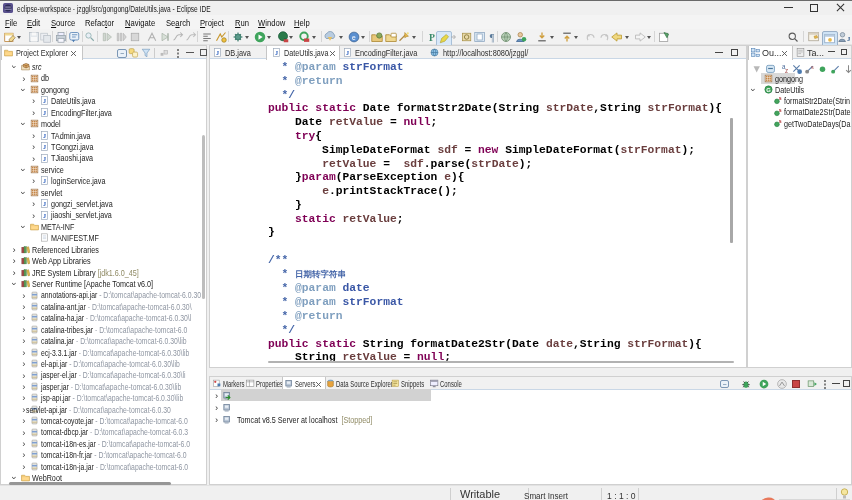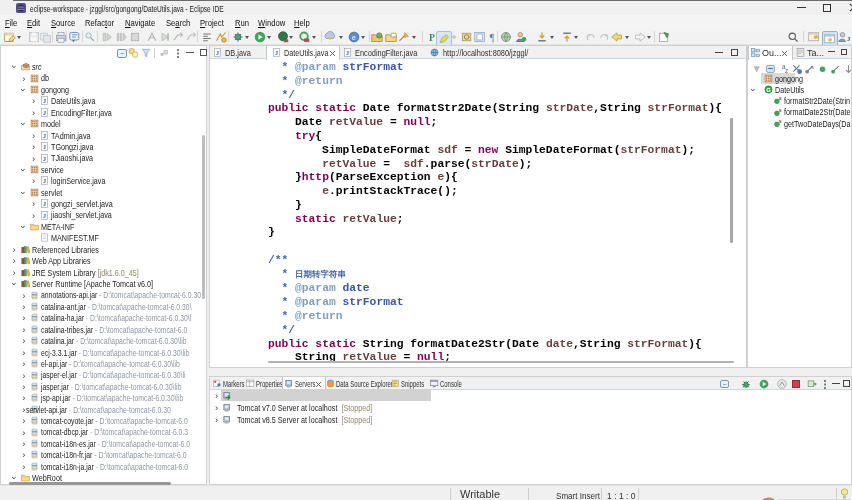--- a/index.html
+++ b/index.html
@@ -1,17 +1,17 @@
 <!DOCTYPE html>
 <html><head><meta charset="utf-8"><style>
 *{margin:0;padding:0;box-sizing:border-box;}
 html,body{width:852px;height:500px;overflow:hidden;font-family:"Liberation Sans",sans-serif;background:#f0f0f0;font-size:9px;color:#1b1b1b;}
 .abs{position:absolute;}
 .sx{display:inline-block;transform:scaleX(0.75);transform-origin:0 50%;white-space:nowrap;}
-#titlebar{position:absolute;left:13px;top:0;width:680px;height:15px;background:#f0f0f0;}
+#titlebar{position:absolute;left:0;top:0;width:680px;height:15px;background:#f0f0f0;}
 #menubar{position:absolute;left:0;top:15px;width:852px;height:14px;background:#f4f4f4;}
 .mi{position:absolute;top:3px;font-size:9px;color:#111;}
 #toolbar{position:absolute;left:0;top:29px;width:852px;height:16px;background:#f2f2f2;border-bottom:1px solid #e3e3e3;}
 .tbsep{position:absolute;top:2px;width:1px;height:11px;background:#d5d5d5;}
 .panel{position:absolute;background:#fff;border:1px solid #d0d0d0;}
 .tabrow{position:absolute;left:0;top:0;right:0;height:13px;background:#f1f1f1;border-bottom:1px solid #c9d7e6;}
 .tab{position:absolute;top:0;height:13px;font-size:9px;color:#2e2e2e;white-space:nowrap;}
 .tab.act{background:#fff;border-left:1px solid #c6c6c6;border-right:1px solid #c6c6c6;height:14px;}
 .trow{position:absolute;height:11.7px;white-space:nowrap;font-size:9px;color:#1c1c1c;line-height:11.7px;}
 svg.ic{position:absolute;width:9px;height:9px;top:1.2px;}
@@ -322,20 +322,31 @@
       </svg>
     </span>
     <span class="abs" style="left:838px;top:2px;width:12px;height:12px"><svg width="12" height="12" viewBox="0 0 16 16">
         <circle cx="6" cy="5" r="3" fill="#c0ccd8" stroke="#7a8a9a"></circle>
         <path d="M1 14c1-4 8-4 9 0z" fill="#8aa0b8" stroke="#5a7088"></path>
         <text x="12" y="13" font-size="9" font-weight="bold" fill="#3a6090" font-family="Liberation Serif">J</text>
       </svg></span>
   </div>
 
 <div id="pexp" class="panel">
+  <div class="tabrow">
+    <div class="tab act" style="left:0;width:82px;">
+      <svg class="ic" style="left:2px;top:1.5px">
+          <use href="#folder"></use>
+        </svg>
+      <span class="abs" style="left:14px;top:2px"><span class="sx" style="transform:scaleX(0.81)">Project Explorer</span></span>
+      <svg class="abs" style="left:68px;top:3.5px" width="7" height="7" viewBox="0 0 10 10">
+          <path d="M1.5 1.5l7 7M8.5 1.5l-7 7" stroke="#555" stroke-width="1.3"></path>
+        </svg>
+    </div>
+  </div>
   <div id="phicons">
       <span class="abs" style="left:116px;top:2.5px;width:10px;height:9px;border:1px solid #7c97b5;border-radius:2px;background:#eaf1f8;font-size:7px;color:#44688c;text-align:center;line-height:8px">−</span>
       <svg class="abs" style="left:127px;top:2px" width="11" height="10" viewBox="0 0 16 16">
         <rect x="1" y="1" width="8" height="8" rx="2" fill="#f5d97e" stroke="#b99b3f"></rect>
         <rect x="6.5" y="6.5" width="8" height="8" rx="2" fill="#fdf2c8" stroke="#b99b3f"></rect>
       </svg>
       <svg class="abs" style="left:140px;top:2px" width="10" height="10" viewBox="0 0 16 16">
         <path d="M2 2h12L9.5 8v6l-3-2V8z" fill="#cfe3f5" stroke="#6d94b8"></path>
       </svg>
       <span class="abs" style="left:153px;top:2px;width:1px;height:10px;background:#ccc"></span>
@@ -644,21 +655,21 @@
       <span class="abs" style="left:521px;top:3px;width:7px;height:7px;border:1.2px solid #444"></span>
     </div>
   <div id="code"><pre style="font:inherit"><span style="display:inline-block;width:27.1px"></span>  <span class="jd">* <span class="jdt">@param</span> <span class="jdb">strFormat</span></span>
 <span style="display:inline-block;width:27.1px"></span>  <span class="jd">* <span class="jdt">@return</span></span>
 <span style="display:inline-block;width:27.1px"></span>  <span class="jd">*/</span>
 <span style="display:inline-block;width:27.1px"></span><span class="kw">public</span> <span class="kw">static</span> Date formatStr2Date(String <span class="pv">strDate</span>,String <span class="pv">strFormat</span>){
 <span style="display:inline-block;width:27.1px"></span>    Date <span class="pv">retValue</span> = <span class="kw">null</span>;
 <span style="display:inline-block;width:27.1px"></span>    <span class="kw">try</span>{
 <span style="display:inline-block;width:27.1px"></span>        SimpleDateFormat <span class="pv">sdf</span> = <span class="kw">new</span> SimpleDateFormat(<span class="pv">strFormat</span>);
 <span style="display:inline-block;width:27.1px"></span>        <span class="pv">retValue</span> =  <span class="pv">sdf</span>.parse(<span class="pv">strDate</span>);
-<span style="display:inline-block;width:27.1px"></span>    }<span class="kw">http</span>(ParseException <span class="pv">e</span>){
+<span style="display:inline-block;width:27.1px"></span>    }<span class="kw">param</span>(ParseException <span class="pv">e</span>){
 <span style="display:inline-block;width:27.1px"></span>        <span class="pv">e</span>.printStackTrace();
 <span style="display:inline-block;width:27.1px"></span>    }
 <span style="display:inline-block;width:27.1px"></span>    <span class="kw">static</span> <span class="pv">retValue</span>;
 <span style="display:inline-block;width:27.1px"></span>}
 <span style="display:inline-block;width:27.1px"></span>
 <span style="display:inline-block;width:27.1px"></span><span class="jd">/**</span>
 <span style="display:inline-block;width:27.1px"></span>  <span class="jd">* <span style="font-size:8.5px">日期转字符串</span></span>
 <span style="display:inline-block;width:27.1px"></span>  <span class="jd">* <span class="jdt">@param</span> <span class="jdb">date</span></span>
 <span style="display:inline-block;width:27.1px"></span>  <span class="jd">* <span class="jdt">@param</span> <span class="jdb">strFormat</span></span>
 <span style="display:inline-block;width:27.1px"></span>  <span class="jd">* <span class="jdt">@return</span></span>
@@ -842,37 +853,36 @@
         </svg>
         <svg class="abs" style="left:15px;top:4.5px" width="7" height="7" viewBox="0 0 10 10">
           <path d="M1 5h5M4 2l3 3-3 3" stroke="#2a8f2a" stroke-width="1.6" fill="none"></path>
         </svg>
       </div>
       <div class="trow" style="left:0;top:24.8px;width:640px;">
         <span class="arr" style="left:5px">›</span>
         <svg class="ic" style="left:13px">
           <use href="#server"></use>
         </svg>
-        <span class="abs" style="left:26.5px;top:1px"><span class="sx" style="transform:scaleX(0.8)">Tomcat v7.0 Server at localhost&nbsp;&nbsp;<span style="color:#8f8a64">[Stopped]</span></span></span>
       </div>
       <div class="trow" style="left:0;top:37.1px;width:640px;">
         <span class="arr" style="left:5px">›</span>
         <svg class="ic" style="left:13px">
           <use href="#server"></use>
         </svg>
         <span class="abs" style="left:26.5px;top:1px"><span class="sx" style="transform:scaleX(0.8)">Tomcat v8.5 Server at localhost&nbsp;&nbsp;<span style="color:#8f8a64">[Stopped]</span></span></span>
       </div>
     </div>
 </div>
 
 <div id="status">
   <span class="ssep" style="left:450px"></span>
   <span class="abs" style="left:460px;top:2.5px;font-size:10px"><span class="sx" style="transform:scaleX(1.1)">Writable</span></span>
   <span class="ssep" style="left:528px"></span>
-  <span class="abs" style="left:556px;top:3.5px"><span class="sx" style="transform:scaleX(0.85)">Smart Insert</span></span>
+  <span class="abs" style="left:524px;top:3.5px"><span class="sx" style="transform:scaleX(0.85)">Smart Insert</span></span>
   <span class="ssep" style="left:601px"></span>
   <span class="abs" style="left:607px;top:3.5px"><span class="sx" style="transform:scaleX(0.9)">1 : 1 : 0</span></span>
   <span class="ssep" style="left:638px"></span>
   <svg class="abs" style="left:759px;top:11px" width="18" height="5" viewBox="0 0 18 5">
       <path d="M1 5 Q 4 1 9 0.5 Q 15 0 17 5z" fill="#e8795c"></path>
     </svg>
     <span class="abs" style="left:779px;top:13px;width:71px;height:1px;background:#d8d8d8"></span>
   <span class="ssep" style="left:836px"></span>
   <svg class="abs" style="left:840px;top:2px" width="9" height="12" viewBox="0 0 9 12">
       <circle cx="4.5" cy="4" r="3.2" fill="#f5e6a0" stroke="#c9b35a"></circle>

